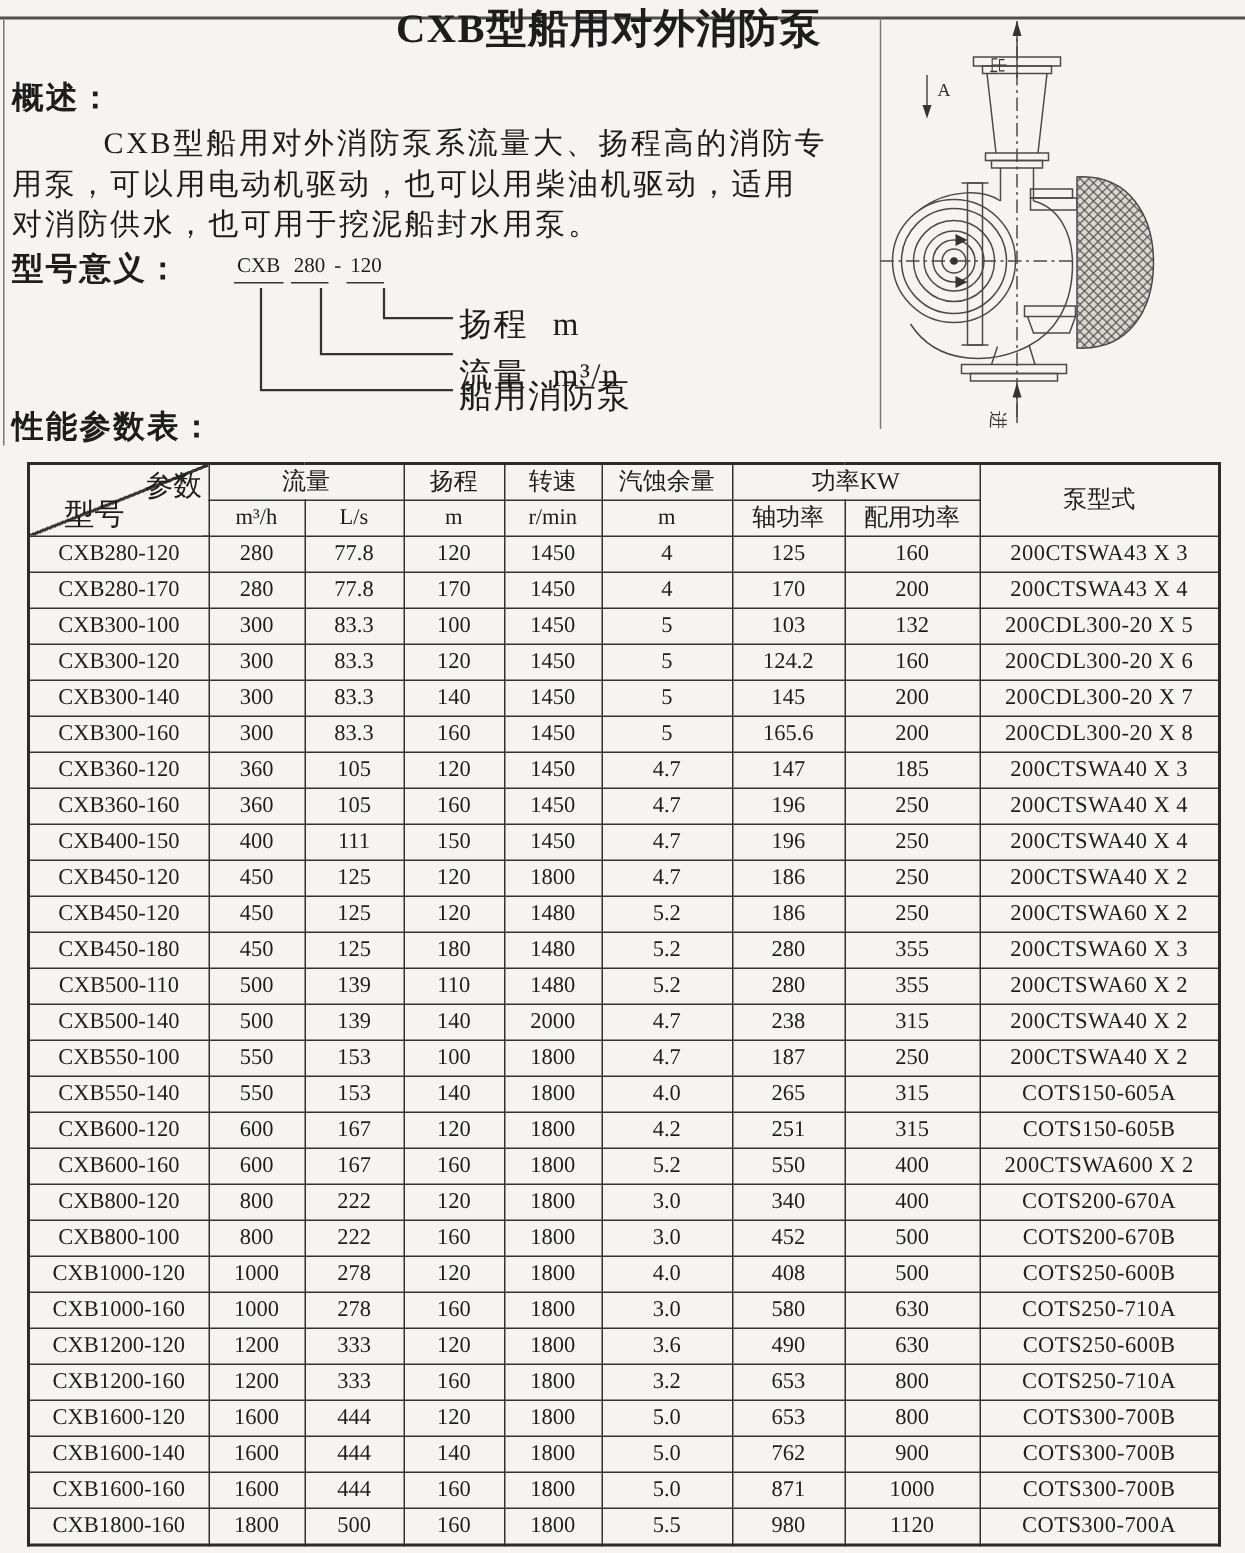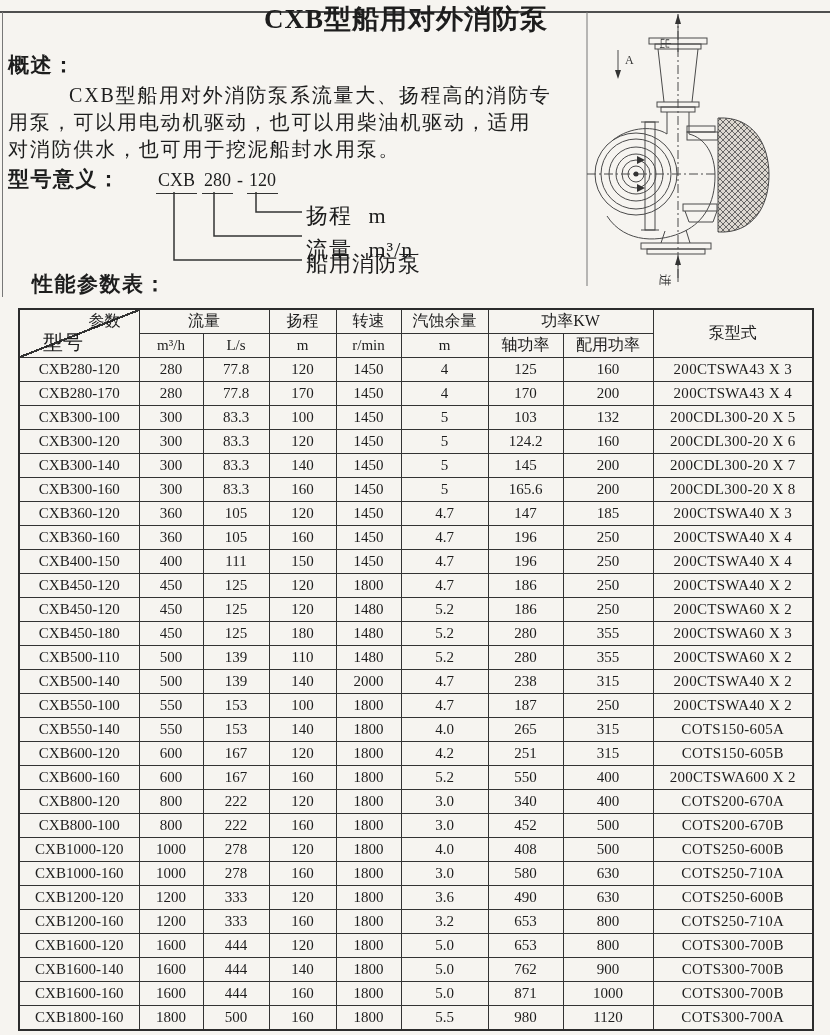--- a/index.html
+++ b/index.html
@@ -18,29 +18,29 @@
   .doc-title{
     position:absolute;top:1px;left:0;width:812px;text-align:center;
     font-size:27px;font-weight:bold;letter-spacing:1px;white-space:nowrap;
   }
   .h2{
     position:absolute;left:8px;font-size:21px;font-weight:bold;
     letter-spacing:1.5px;white-space:nowrap;
   }
   .h2.overview{top:51px;}
   .h2.model{top:165px;}
-  .h2.perf{top:270px;margin-left:24px;}
+  .h2.perf{top:270px;}
   .para-line{
     position:absolute;left:8px;font-size:20px;letter-spacing:1.8px;white-space:nowrap;
   }
   .para-line.l1{top:82px;left:46px;margin-left:23px;}
   .para-line.l2{top:109px;}
   .para-line.l3{top:136px;}
 
-  .code-row{position:absolute;left:156px;top:170px;font-size:18px;white-space:nowrap;}
+  .code-row{position:absolute;left:156px;top:170px;font-size:14px;white-space:nowrap;}
   .code-part{display:inline-block;padding:0 2px 2px 2px;}
   .code-part.u{border-bottom:1.5px solid #333;}
   .code-part.m1{margin-right:5px;}
   .code-part.m2{margin-right:2px;}
   .code-label{
     position:absolute;left:306px;font-size:22px;letter-spacing:1px;
     word-spacing:10px;white-space:nowrap;
   }
   .code-label.head{top:201px;}
   .code-label.flow{top:225px;margin-top:10px;}
@@ -56,21 +56,21 @@
   table.params th,table.params td{
     border:1px solid #333;text-align:center;vertical-align:middle;
     font-weight:normal;font-size:15px;padding:0;height:23px;
     overflow:hidden;white-space:nowrap;
   }
   table.params thead th{font-size:16px;}
   table.params thead th.unit{font-size:15px;}
   th.corner{position:relative;
     background:linear-gradient(to bottom right,transparent 48.8%,#333 48.8%,#333 51.2%,transparent 51.2%);
   }
-  .corner-top{position:absolute;top:1px;right:18px;font-size:16px;}
+  .corner-top{position:absolute;top:1px;right:4px;font-size:19px;}
   .corner-bottom{position:absolute;bottom:1px;left:23px;font-size:20px;}
   td.type-col{font-size:14px;letter-spacing:0.3px;margin-left:14px;}
   td.model-col{font-size:15px;}
 </style>
 </head>
 <body>
 
 <div class="scan-topline"></div>
 <div class="scan-leftline"></div>
 

